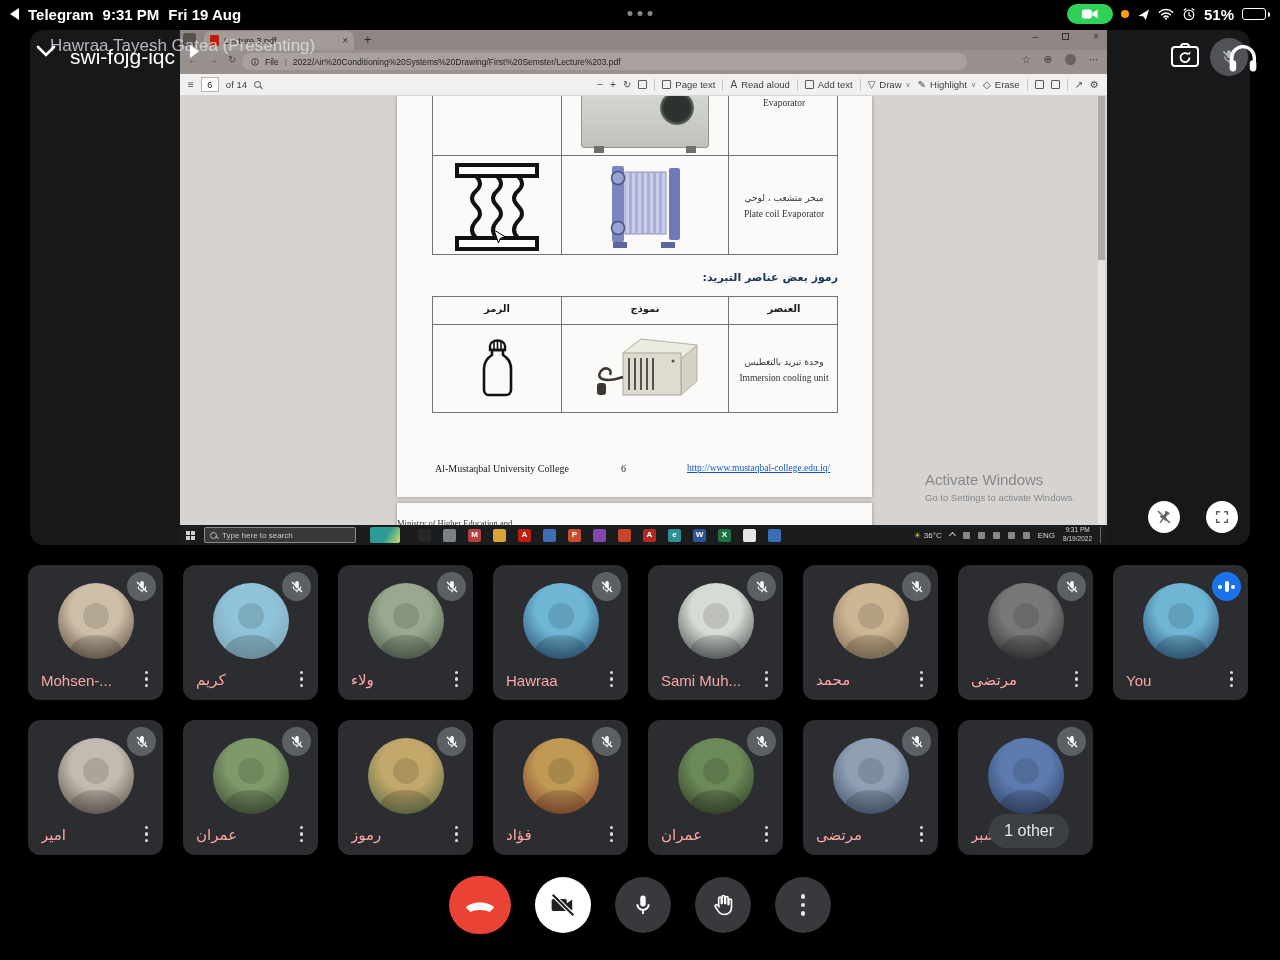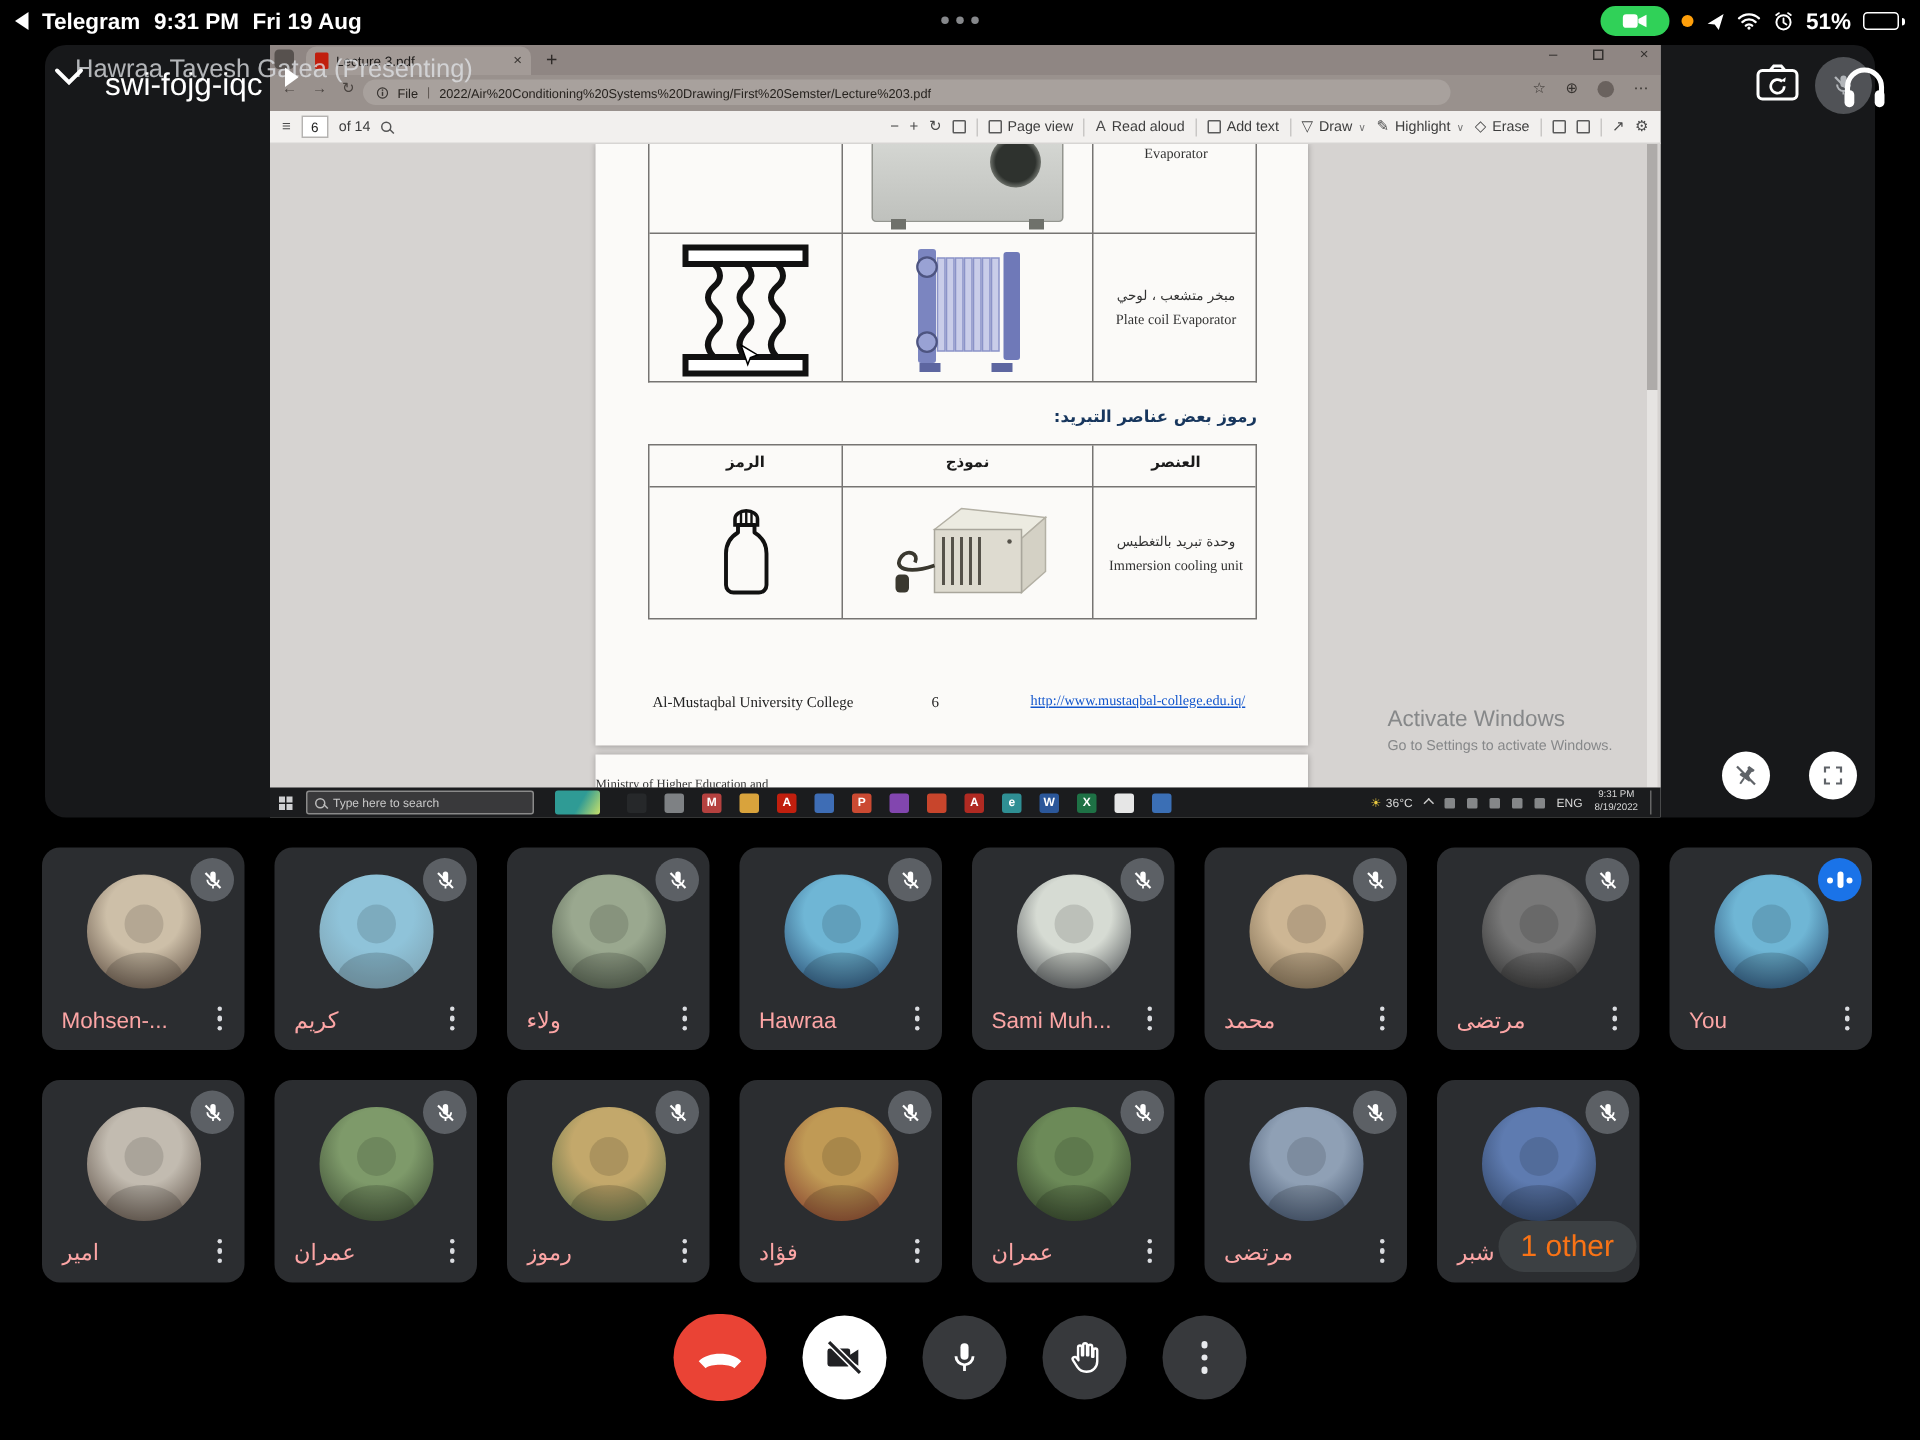--- a/index.html
+++ b/index.html
@@ -130,21 +130,21 @@
   .avatar:after{content:'';position:absolute;left:50%;bottom:-10px;transform:translateX(-50%);width:52px;height:34px;border-radius:50% 50% 0 0;background:rgba(0,0,0,.16)}
   .pname{position:absolute;left:13px;bottom:11px;font-size:15px;color:#fca5a5;max-width:95px;white-space:nowrap;overflow:hidden}
   .dots{position:absolute;right:15px;bottom:13px;display:flex;flex-direction:column;gap:3px}
   .dots i{width:3.5px;height:3.5px;border-radius:50%;background:#dadce0}
   .badge{position:absolute;top:7px;right:7px;width:29px;height:29px;border-radius:50%;background:rgba(97,101,106,.92);display:flex;align-items:center;justify-content:center}
   .badge.speaking{background:#1a73e8}
   .bars{display:none;align-items:center;gap:2.5px}
   .bars i{width:4px;border-radius:2px;background:#fff}
   .bars i:nth-child(1),.bars i:nth-child(3){height:4px}
   .bars i:nth-child(2){height:11px}
-  .overflow-pill{position:absolute;right:2px;bottom:7px;height:34px;border-radius:17px;background:#3c4043;display:none;align-items:center;padding:0 15px;font-size:20px;color:#f97316}
+  .overflow-pill{position:absolute;right:24px;bottom:7px;height:34px;border-radius:17px;background:#3c4043;display:none;align-items:center;padding:0 15px;font-size:16px;color:#e5e5e5}
 
   
   .controls{position:absolute;left:0;top:876px;width:100%;display:flex;justify-content:center;align-items:center;gap:24px}
   .ctl{width:56px;height:56px;border-radius:50%;background:#37393c;display:flex;align-items:center;justify-content:center}
   .ctl.hang{width:62px;height:58px;border-radius:30px;background:#ea4335}
   .ctl.cam{background:#fff}
   .moredots{display:flex;flex-direction:column;gap:4px}
   .moredots i{width:4.5px;height:4.5px;border-radius:50%;background:#e8eaed}
 </style>
 </head>
@@ -250,21 +250,21 @@
         <span>of 14</span>
         <span class="msearch"></span>
         <span class="tb-spacer"></span>
         <span class="tb-g">−</span>
         <span class="tb-g">+</span>
         <span class="tb-g">↻</span>
         <span class="mini-sq"></span>
         <span class="tb-sep"></span>
         <span class="tb-it">
             <span class="mini-sq"></span>
-            <span>Page view</span>
+            <span>Page text</span>
           </span>
         <span class="tb-sep"></span>
         <span class="tb-it">
             <span class="tb-g">A</span>
             <span>Read aloud</span>
           </span>
         <span class="tb-sep"></span>
         <span class="tb-it">
             <span class="mini-sq"></span>
             <span>Add text</span>

